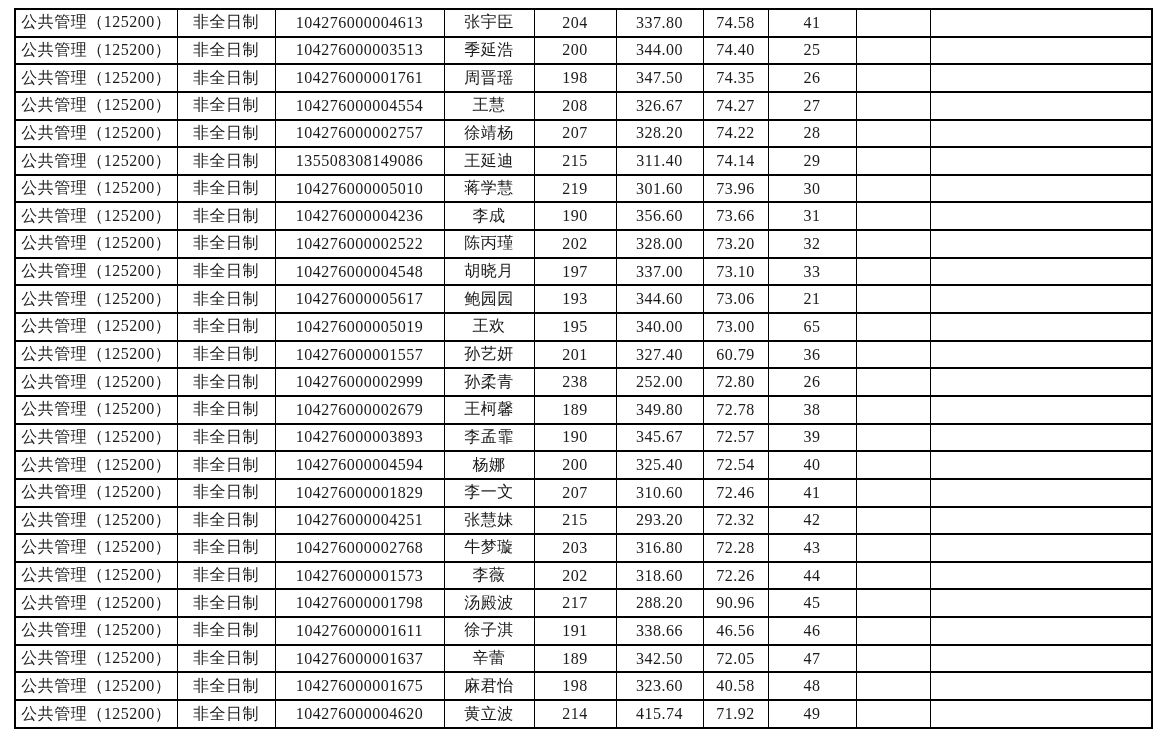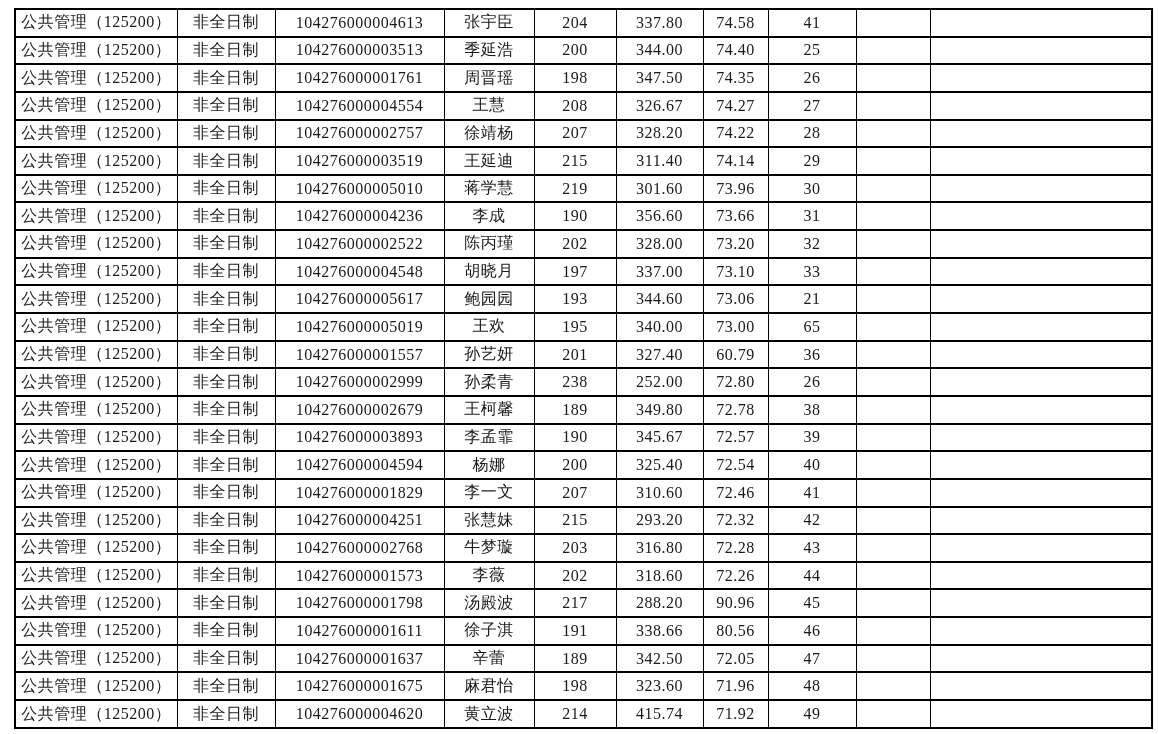--- a/index.html
+++ b/index.html
@@ -124,21 +124,21 @@
           <td>207</td>
           <td>328.20</td>
           <td>74.22</td>
           <td>28</td>
           <td></td>
           <td></td>
         </tr>
         <tr>
           <td>公共管理（125200）</td>
           <td>非全日制</td>
-          <td>104276000003519</td>
+          <td>135508308149086</td>
           <td>王延迪</td>
           <td>215</td>
           <td>311.40</td>
           <td>74.14</td>
           <td>29</td>
           <td></td>
           <td></td>
         </tr>
         <tr>
           <td>公共管理（125200）</td>
@@ -332,21 +332,21 @@
           <td></td>
           <td></td>
         </tr>
         <tr>
           <td>公共管理（125200）</td>
           <td>非全日制</td>
           <td>104276000001611</td>
           <td>徐子淇</td>
           <td>191</td>
           <td>338.66</td>
-          <td>80.56</td>
+          <td>46.56</td>
           <td>46</td>
           <td></td>
           <td></td>
         </tr>
         <tr>
           <td>公共管理（125200）</td>
           <td>非全日制</td>
           <td>104276000001637</td>
           <td>辛蕾</td>
           <td>189</td>
@@ -356,21 +356,21 @@
           <td></td>
           <td></td>
         </tr>
         <tr>
           <td>公共管理（125200）</td>
           <td>非全日制</td>
           <td>104276000001675</td>
           <td>麻君怡</td>
           <td>198</td>
           <td>323.60</td>
-          <td>71.96</td>
+          <td>40.58</td>
           <td>48</td>
           <td></td>
           <td></td>
         </tr>
         <tr>
           <td>公共管理（125200）</td>
           <td>非全日制</td>
           <td>104276000004620</td>
           <td>黄立波</td>
           <td>214</td>

